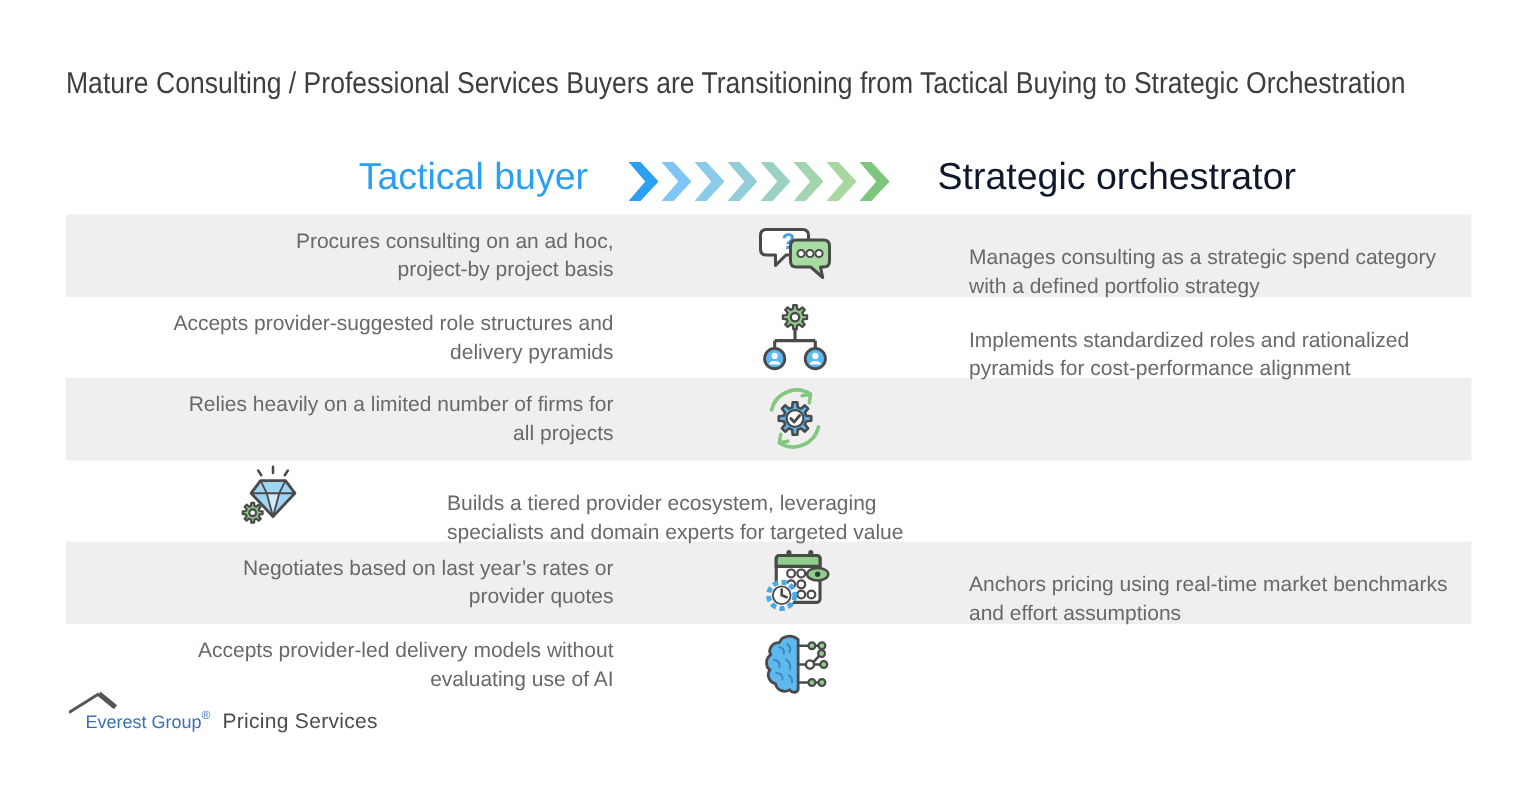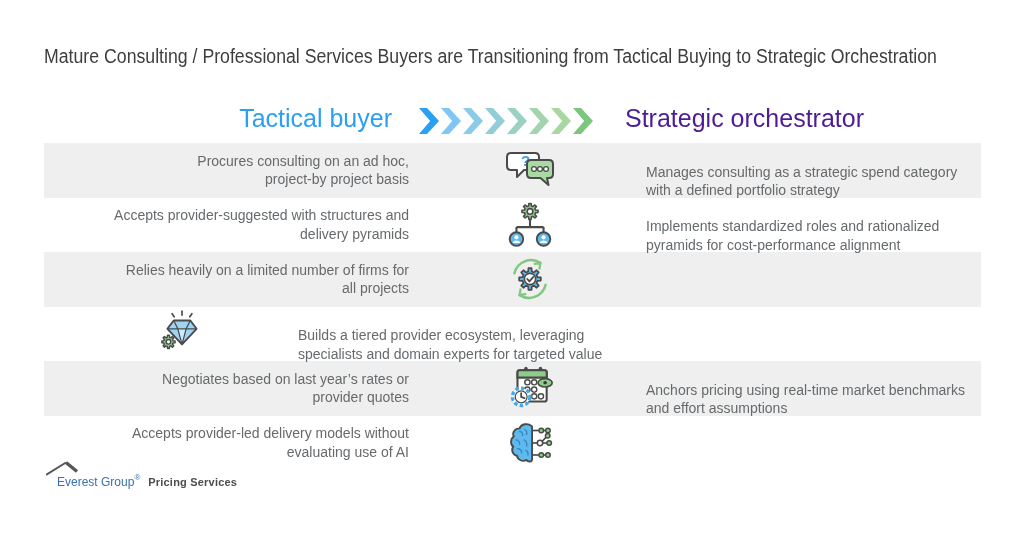--- a/index.html
+++ b/index.html
@@ -23,21 +23,21 @@
   .row:nth-child(odd){background:#efefef;}
   .cell-left{width:348px; box-sizing:border-box; padding-right:4px; text-align:right;}
   .cell-icon{width:233px; display:flex; justify-content:center; align-items:center;}
   .cell-right{flex:1; box-sizing:border-box; padding-right:6px; text-align:left;margin-top:22px;}
   .cell-text{font-size:14px; line-height:18.5px; color:#666a6d; white-space:pre-line;}
   .logo{position:absolute; left:44px; top:459px; height:34px;}
   .logo-mark{position:absolute; left:2px; top:1px;}
   .logo-line{position:absolute; left:13px; top:13px; white-space:nowrap;}
   .brand{color:#3a6fb0; font-size:12px;}
   .reg{color:#3a6fb0; font-size:8px; vertical-align:super;}
-  .tagline{color:#4c4c4c; font-size:11px; font-weight:bold; margin-left:8px; letter-spacing:0.2px;}
+  .tagline{color:#4c4c4c; font-size:14px; font-weight:normal; margin-left:8px; letter-spacing:0.2px;}
   svg{display:block;}
 </style>
 </head>
 <body>
 
 <div class="canvas">
 
   <svg width="0" height="0" style="position:absolute" aria-hidden="true">
     <defs>
       <path id="gear-shape" d="M6.8,-1.7 L9.9,-1.4 L9.9,1.4 L6.8,1.7 L6,3.6 L8,6 L6,8 L3.6,6 L1.7,6.8 L1.4,9.9 L-1.4,9.9 L-1.7,6.8 L-3.6,6 L-6,8 L-8,6 L-6,3.6 L-6.8,1.7 L-9.9,1.4 L-9.9,-1.4 L-6.8,-1.7 L-6,-3.6 L-8,-6 L-6,-8 L-3.6,-6 L-1.7,-6.8 L-1.4,-9.9 L1.4,-9.9 L1.7,-6.8 L3.6,-6 L6,-8 L8,-6 L6,-3.6 Z"></path>
@@ -50,21 +50,21 @@
   <div class="chevrons">
       <div class="chev" style="background: rgb(43, 159, 242);"></div>
       <div class="chev" style="background: rgb(127, 197, 245);"></div>
       <div class="chev" style="background: rgb(138, 203, 233);"></div>
       <div class="chev" style="background: rgb(147, 205, 216);"></div>
       <div class="chev" style="background: rgb(155, 209, 194);"></div>
       <div class="chev" style="background: rgb(162, 213, 174);"></div>
       <div class="chev" style="background: rgb(168, 215, 159);"></div>
       <div class="chev" style="background: rgb(124, 198, 125);"></div>
     </div>
-  <div class="hdr hdr-strategic" style="color: #4c1d95;">Strategic orchestrator</div>
+  <div class="hdr hdr-strategic" style="color: #0f172a;">Strategic orchestrator</div>
 
   <div class="rows">
 
     <div class="row">
       <div class="cell-left"><span class="cell-text">Procures consulting on an ad hoc,
 project-by project basis</span></div>
       <div class="cell-icon">
         <svg width="52" height="44" viewBox="0 0 52 42">
           <path d="M7 4 H31 Q35 4 35 8 V17 Q35 21 31 21 H20 L13 28 V21 H7 Q3 21 3 17 V8 Q3 4 7 4 Z" fill="#ffffff" stroke="#4a4a4a" stroke-width="2" stroke-linejoin="round"></path>
           <text x="17" y="17" font-size="15" font-weight="bold" fill="#459ee2" font-family="Liberation Sans, sans-serif">?</text>
@@ -73,21 +73,21 @@
           <circle cx="30" cy="20" r="2.4" fill="#fff" stroke="#4a4a4a" stroke-width="1.3"></circle>
           <circle cx="36" cy="20" r="2.4" fill="#fff" stroke="#4a4a4a" stroke-width="1.3"></circle>
           <circle cx="42" cy="20" r="2.4" fill="#fff" stroke="#4a4a4a" stroke-width="1.3"></circle>
         </svg>
       </div>
       <div class="cell-right"><span class="cell-text">Manages consulting as a strategic spend category
 with a defined portfolio strategy</span></div>
     </div>
 
     <div class="row">
-      <div class="cell-left"><span class="cell-text">Accepts provider-suggested with structures and
+      <div class="cell-left"><span class="cell-text">Accepts provider-suggested role structures and
 delivery pyramids</span></div>
       <div class="cell-icon">
         <svg width="50" height="50" viewBox="0 0 48 48">
           <use href="#gear-shape" transform="translate(24,11) scale(0.78)" fill="#8fcd8a" stroke="#4a4a4a" stroke-width="1.9" stroke-linejoin="round"></use>
           <circle cx="24" cy="11" r="2.7" fill="#fff" stroke="#4a4a4a" stroke-width="1.5"></circle>
           <path d="M24 19 V26 M11 26 H37 M11 26 V31 M37 26 V31" stroke="#4a4a4a" stroke-width="2" fill="none"></path>
           <circle cx="11" cy="37.5" r="6.5" fill="#5eb9ef" stroke="#4a4a4a" stroke-width="1.8"></circle>
           <circle cx="11" cy="35.8" r="2" fill="#fff"></circle>
           <path d="M7.2 41.2 a4 3.2 0 0 1 7.6 0 Z" fill="#fff"></path>
           <circle cx="37" cy="37.5" r="6.5" fill="#5eb9ef" stroke="#4a4a4a" stroke-width="1.8"></circle>

